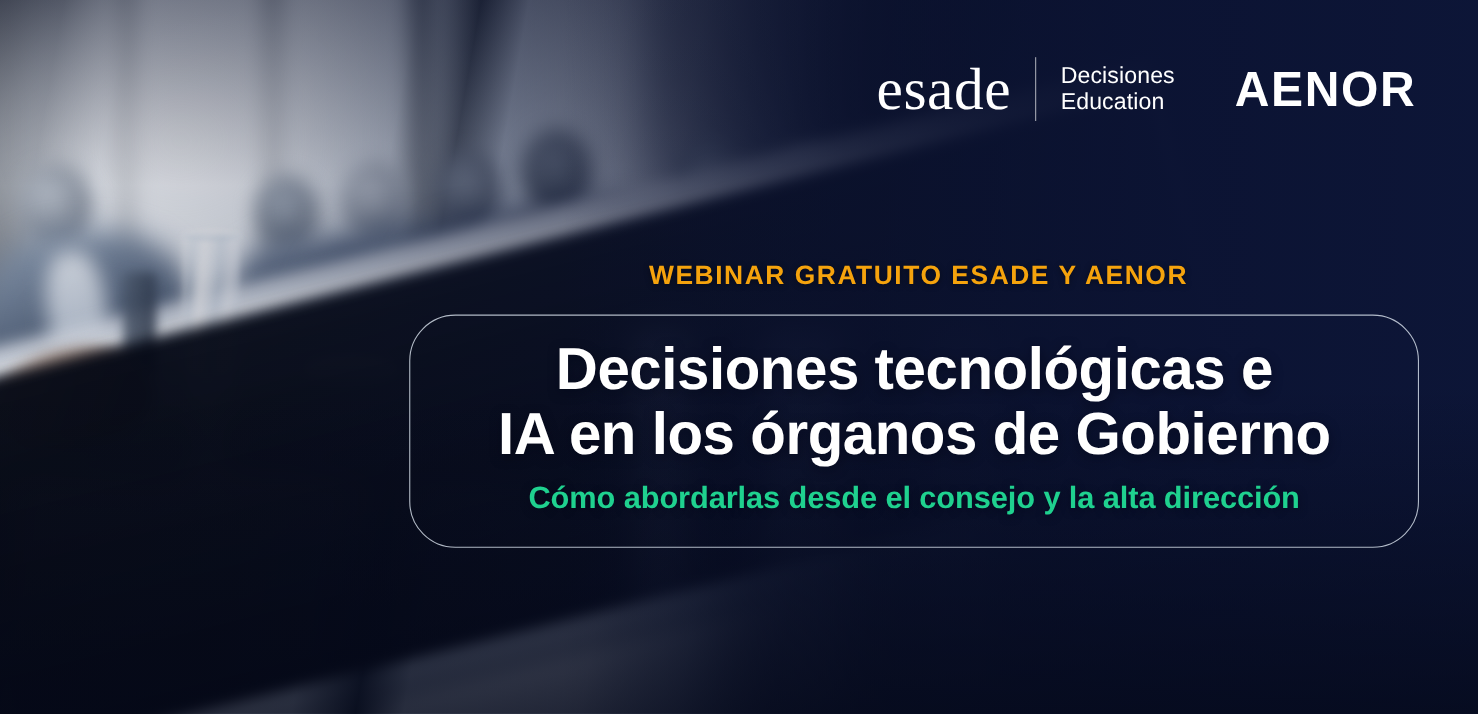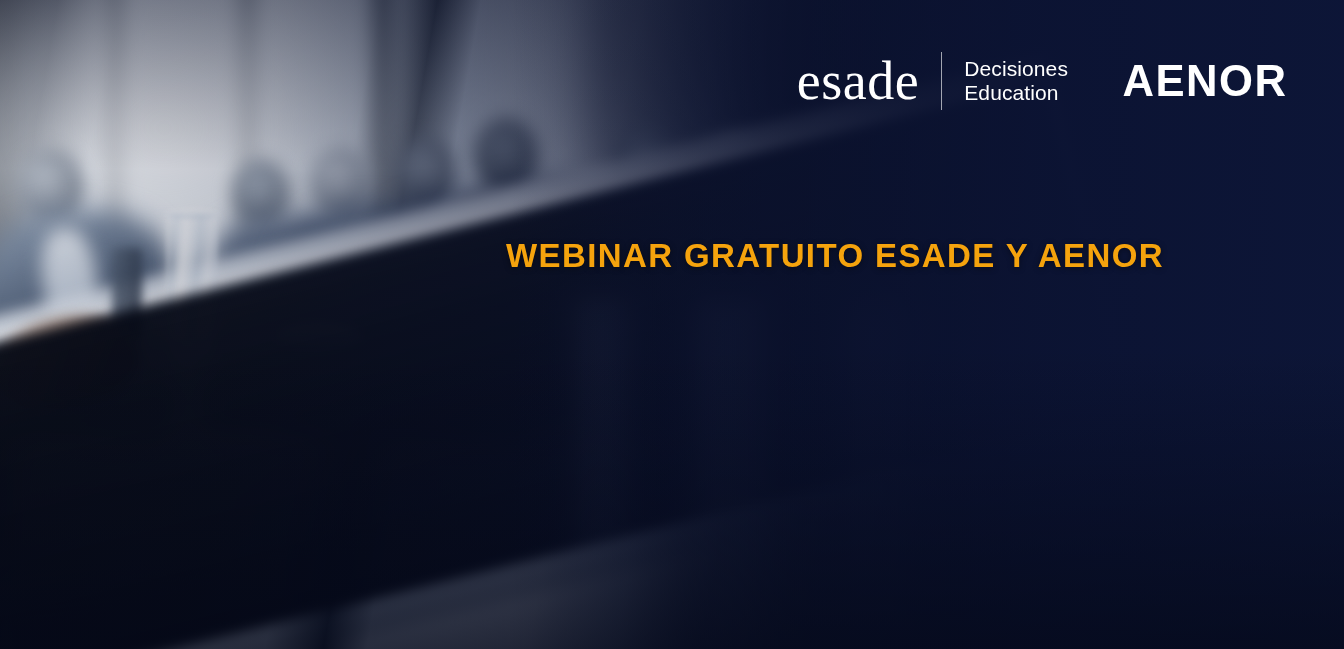--- a/index.html
+++ b/index.html
@@ -316,21 +316,21 @@
     font-size:45px; font-weight:700; color:#ffffff;
     letter-spacing:1.5px;
     transform:scaleX(.97);
   }
 
   
   .eyebrow{
     position:absolute; top:237px; left:0; right:54px;
     text-align:center;
     font-family:"Liberation Sans", sans-serif;
-    font-weight:700; font-size:33px; letter-spacing:1.4px;
+    font-weight:700; font-size:24px; letter-spacing:1.4px;
     color:#f5a30d;
     padding-left:380px;
     text-shadow:0 1px 6px rgba(0,0,0,.45);
   }
 
   
   .headline-card{
     position:absolute;
     left:372px; top:286px; width:918px; height:212px;
     border:1.5px solid rgba(226,234,245,.78);
@@ -427,15 +427,22 @@
         <span class="exec-edu">
           <span>Decisiones</span><br>
           <span>Education</span>
         </span>
       </div>
       <span class="aenor-word">AENOR</span>
     </div>
 
     <div class="eyebrow">WEBINAR GRATUITO ESADE Y AENOR</div>
 
+    <div class="headline-card">
+      <div class="headline">
+        <span>Decisiones tecnológicas e</span>
+        <span class="l2">IA en los órganos de Gobierno</span>
+      </div>
+      <div class="subhead">Cómo abordarlas desde el consejo y la alta dirección</div>
+    </div>
 
   </div>
 </div>
 
 </body></html>

